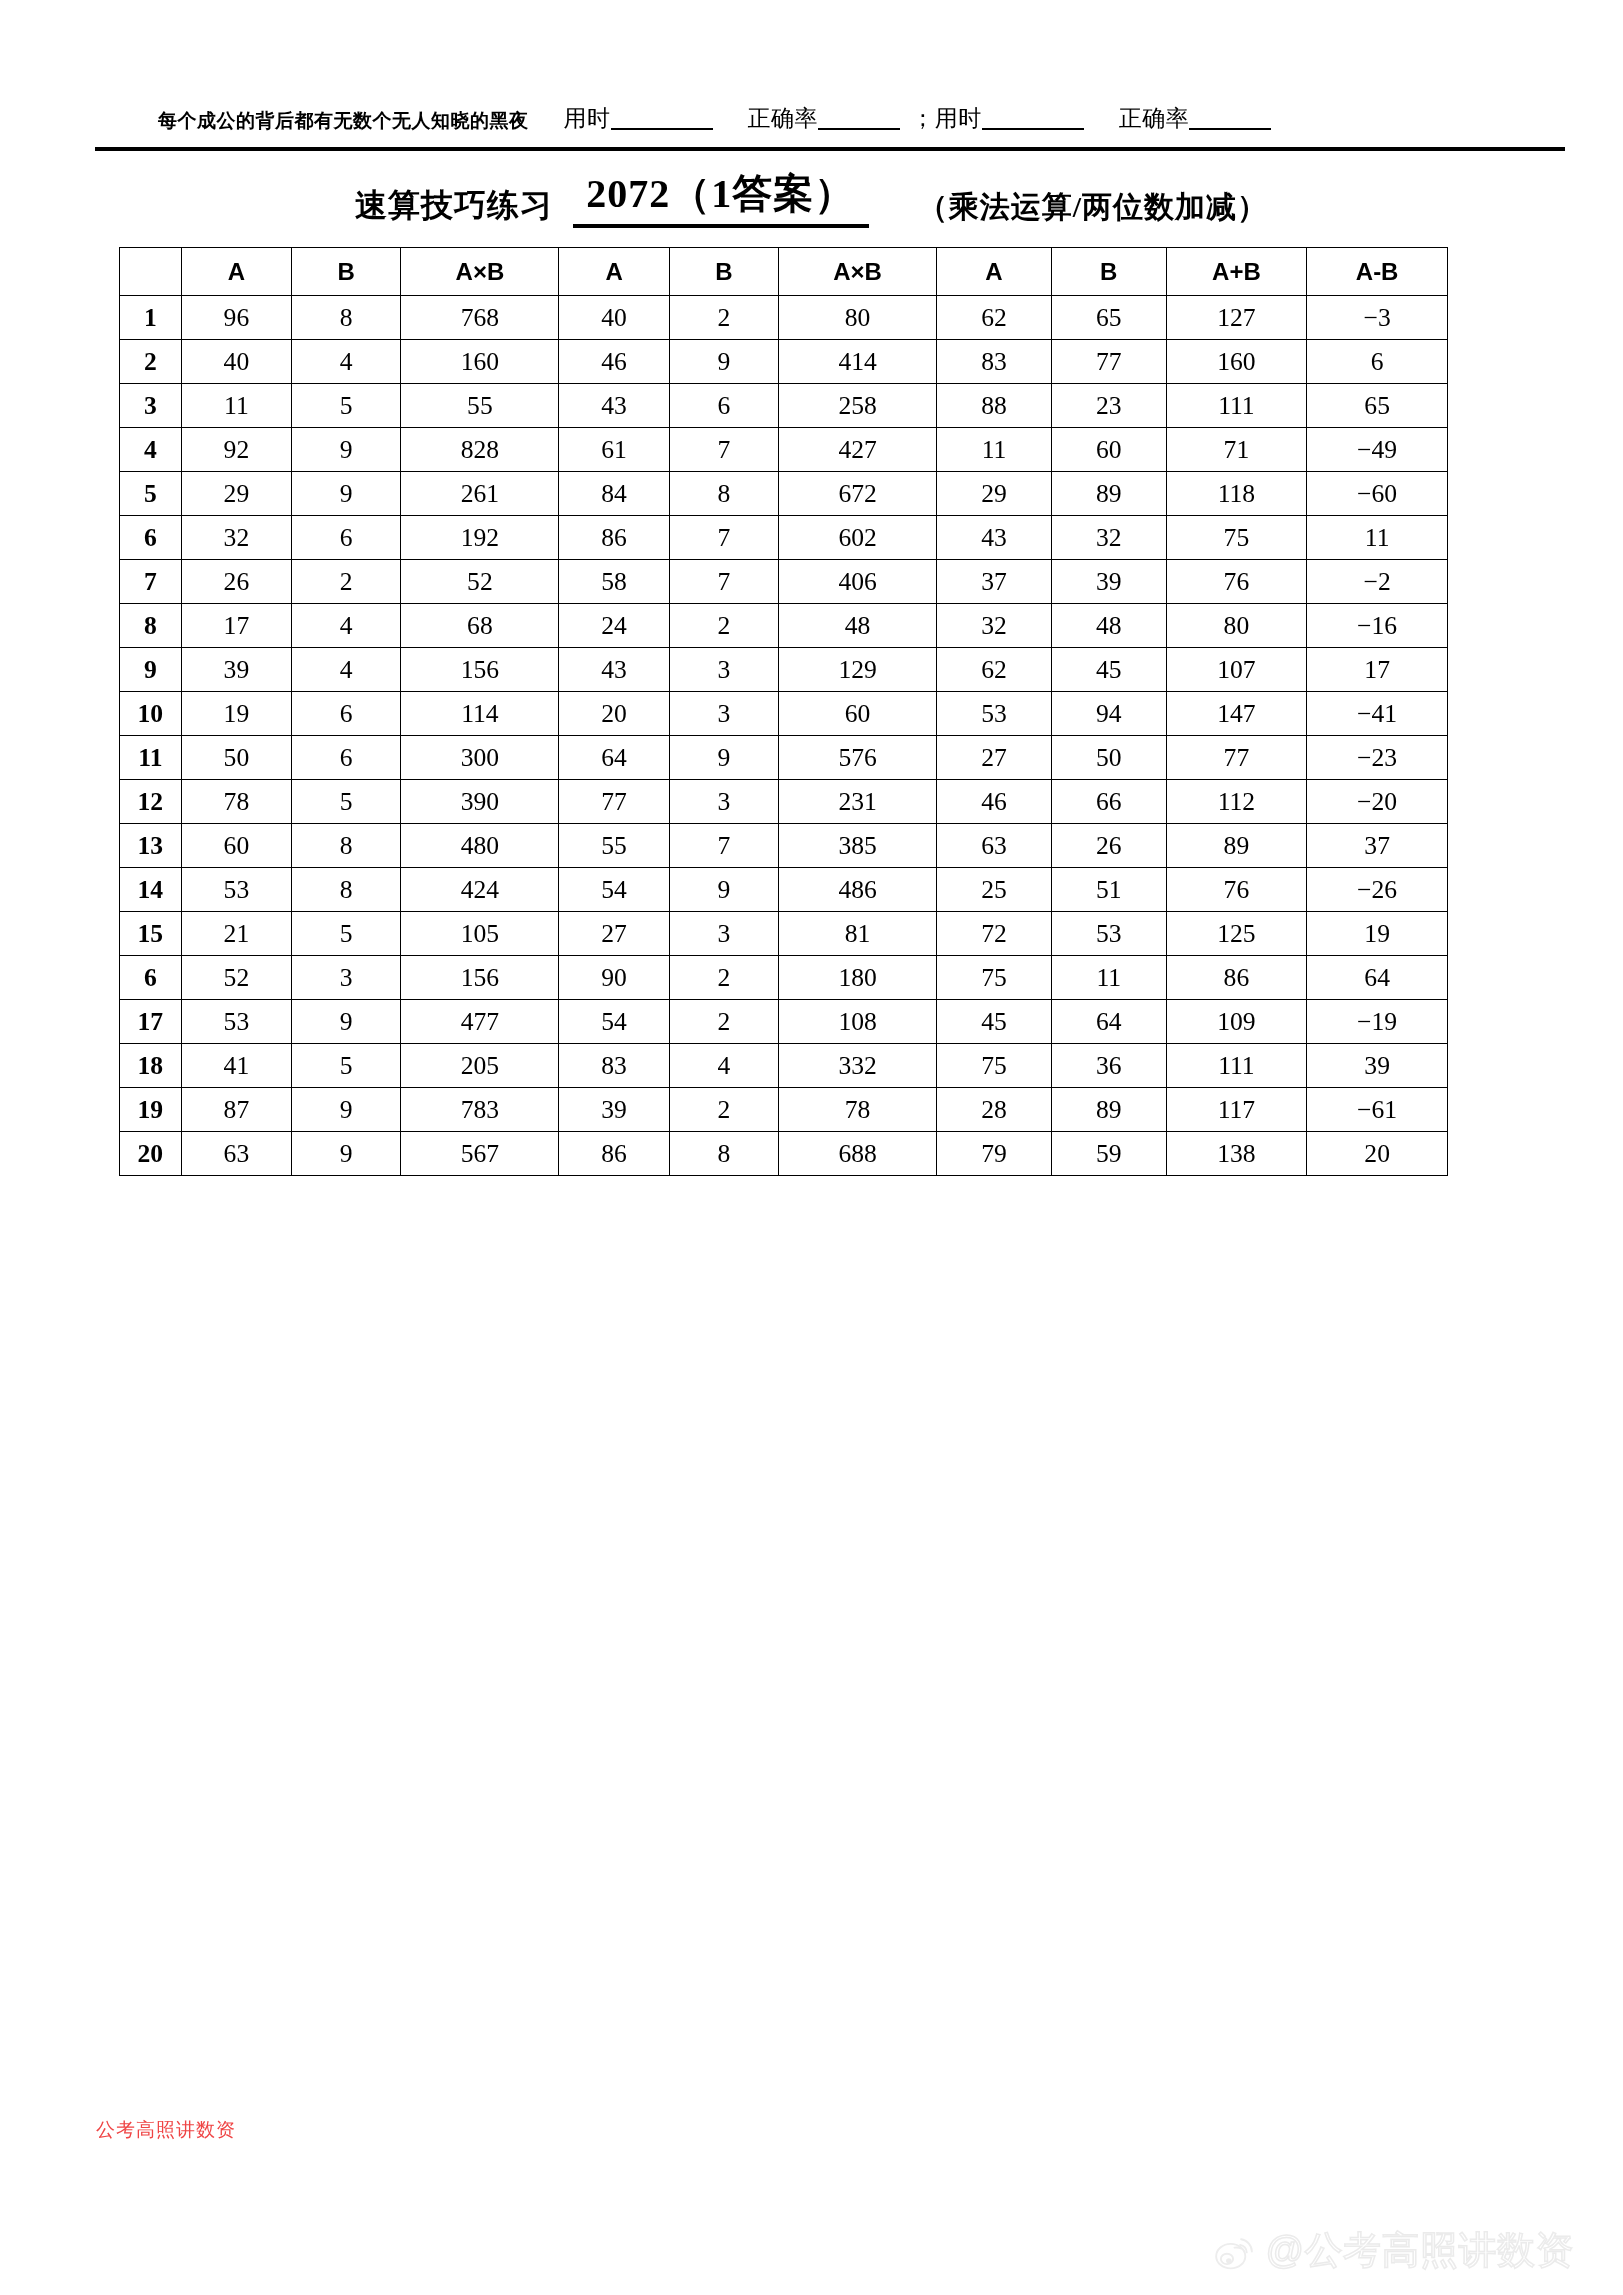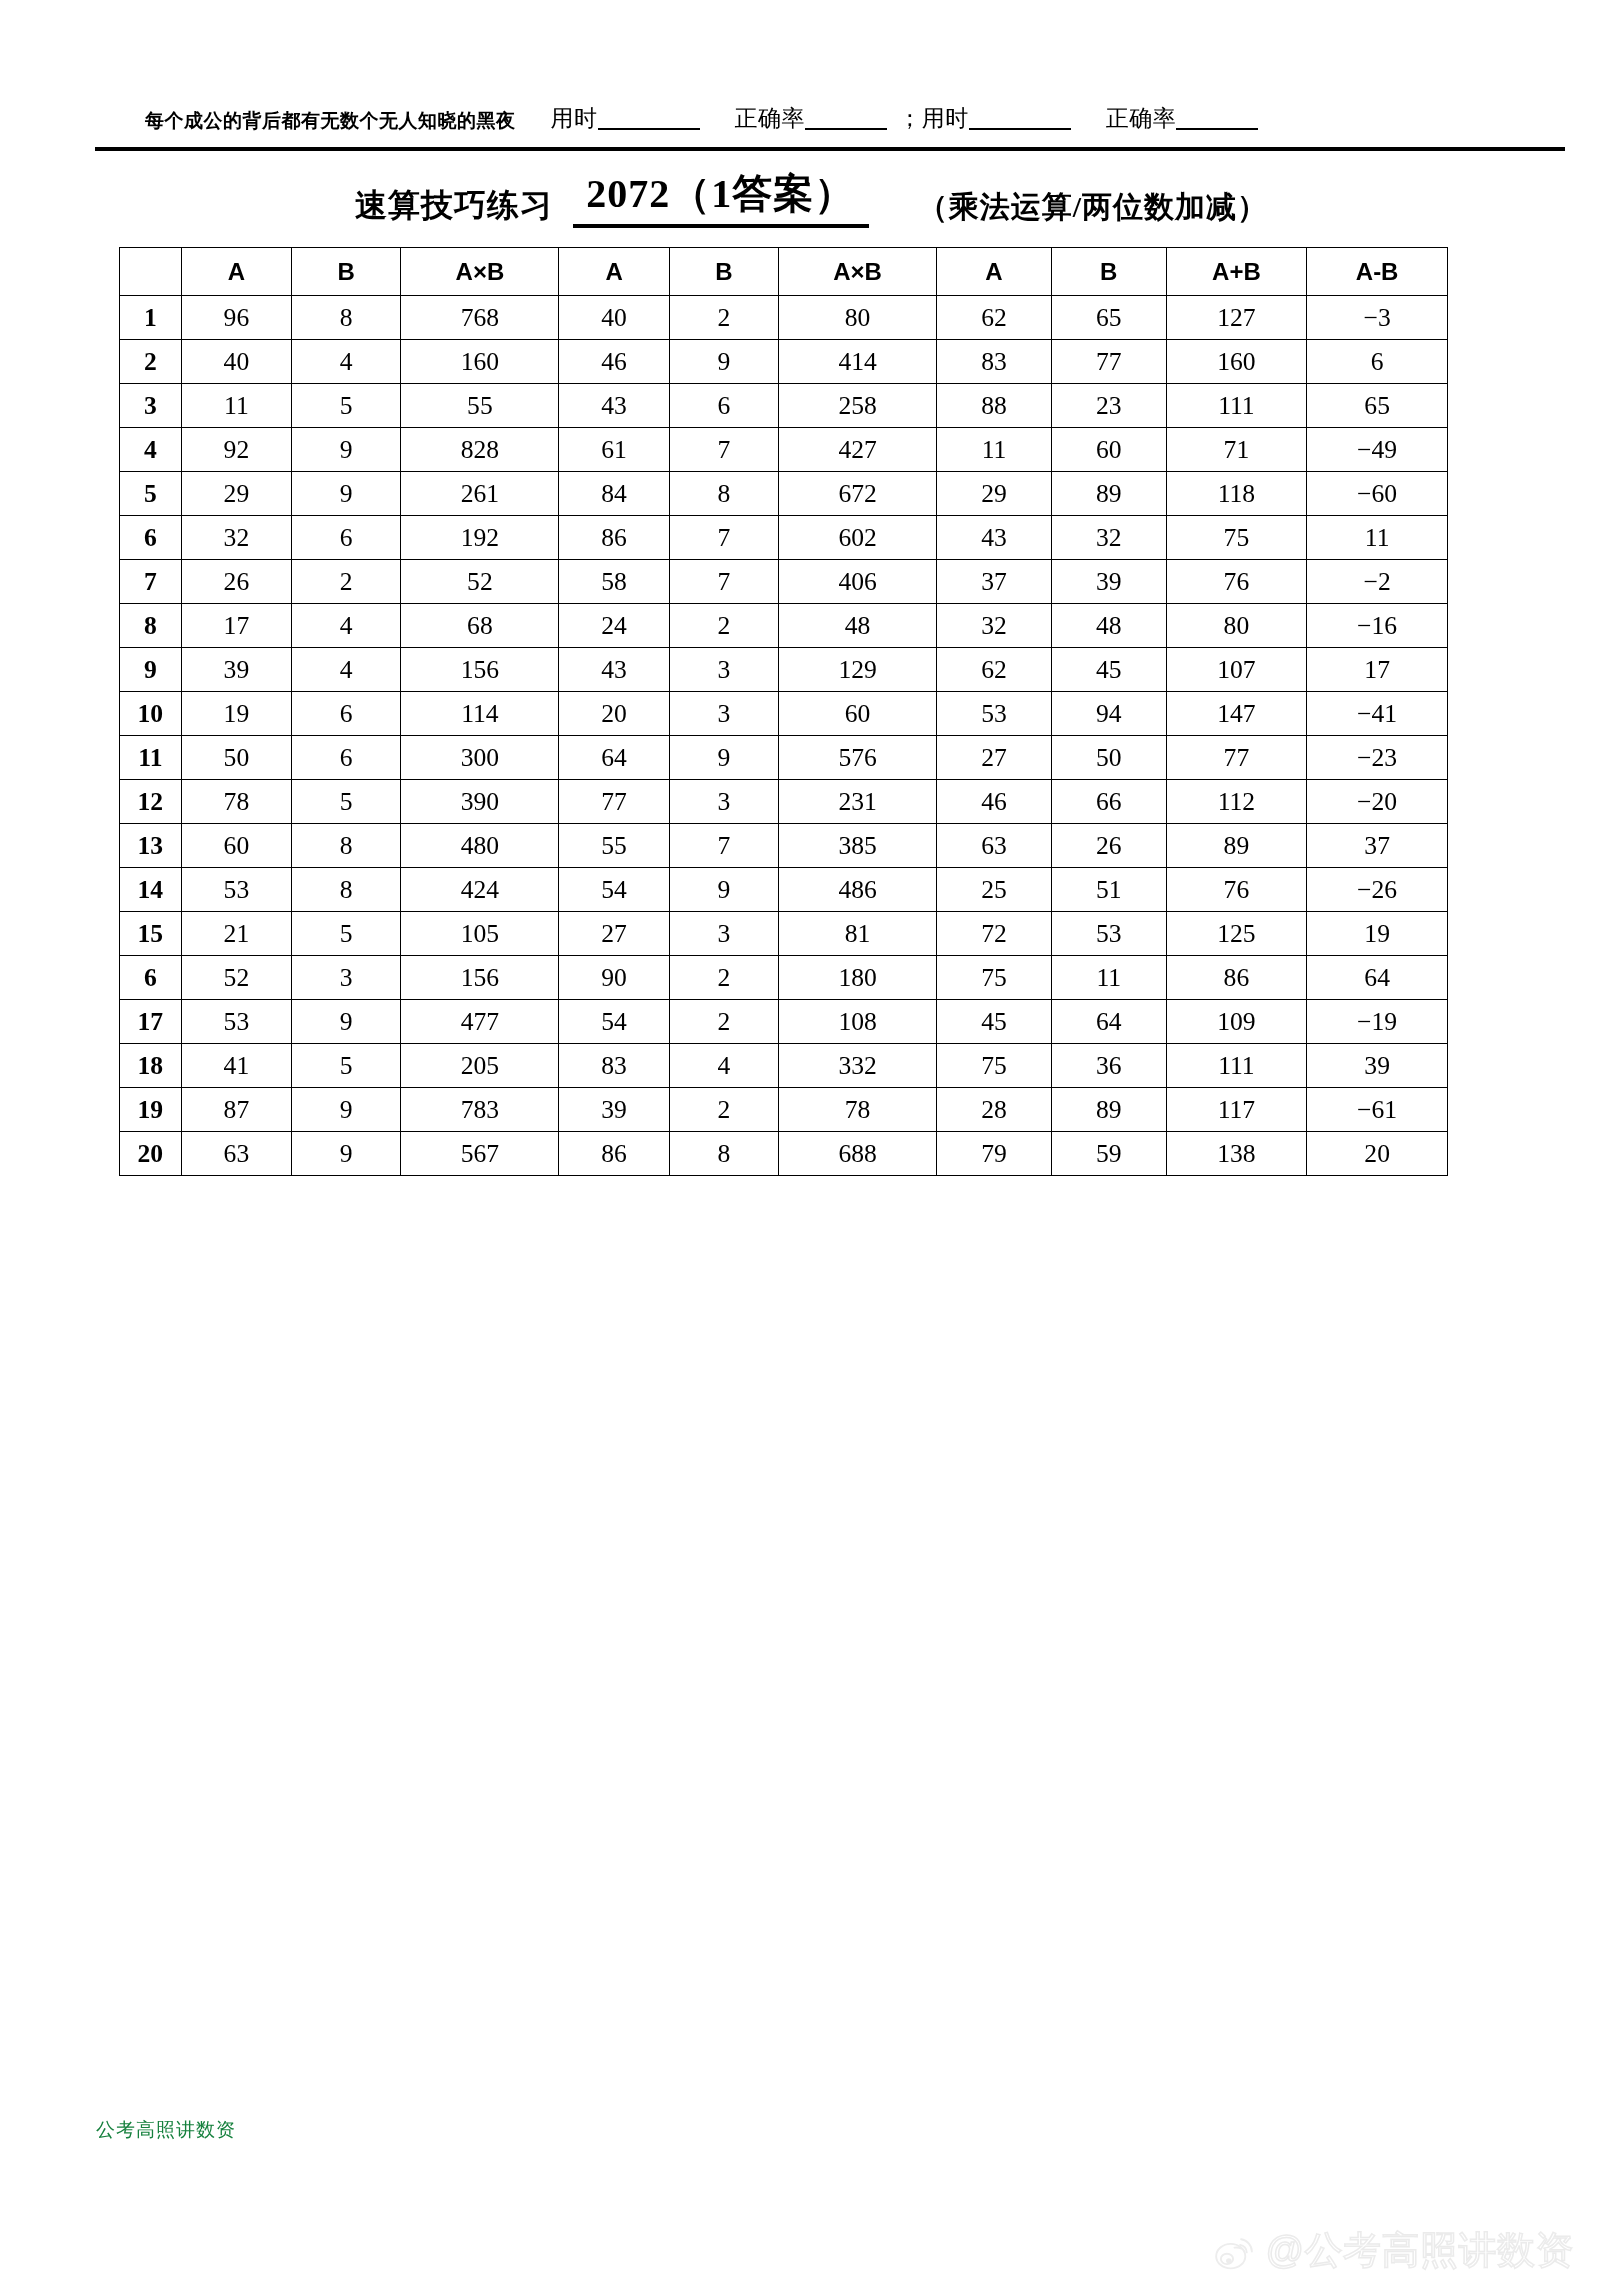--- a/index.html
+++ b/index.html
@@ -18,21 +18,21 @@
   .page {
     position: absolute;
     left: 0; top: 0;
     width: 1623px;
     height: 2295px;
   }
 
   
   .header-band {
     position: absolute;
-    left: 79px;
+    left: 92px;
     top: 107px;
     width: 1467px;
     height: 41px;
   }
   .header-row {
     display: flex;
     align-items: flex-end;
     white-space: nowrap;
     font-size: 19.4px;
     line-height: 1;
@@ -147,21 +147,21 @@
   td.ans {
     color: #bf0000;
   }
 
   
   .footer-note {
     position: absolute;
     left: 96px;
     top: 2117px;
     font-size: 19px;
-    color: #15803d;
+    color: #ef4444;
     font-family: Liberation Sans, sans-serif;
     letter-spacing: 1px;
   }
 
   .watermark {
     position: absolute;
     right: 49px;
     bottom: 21.5px;
     display: flex;
     align-items: center;

